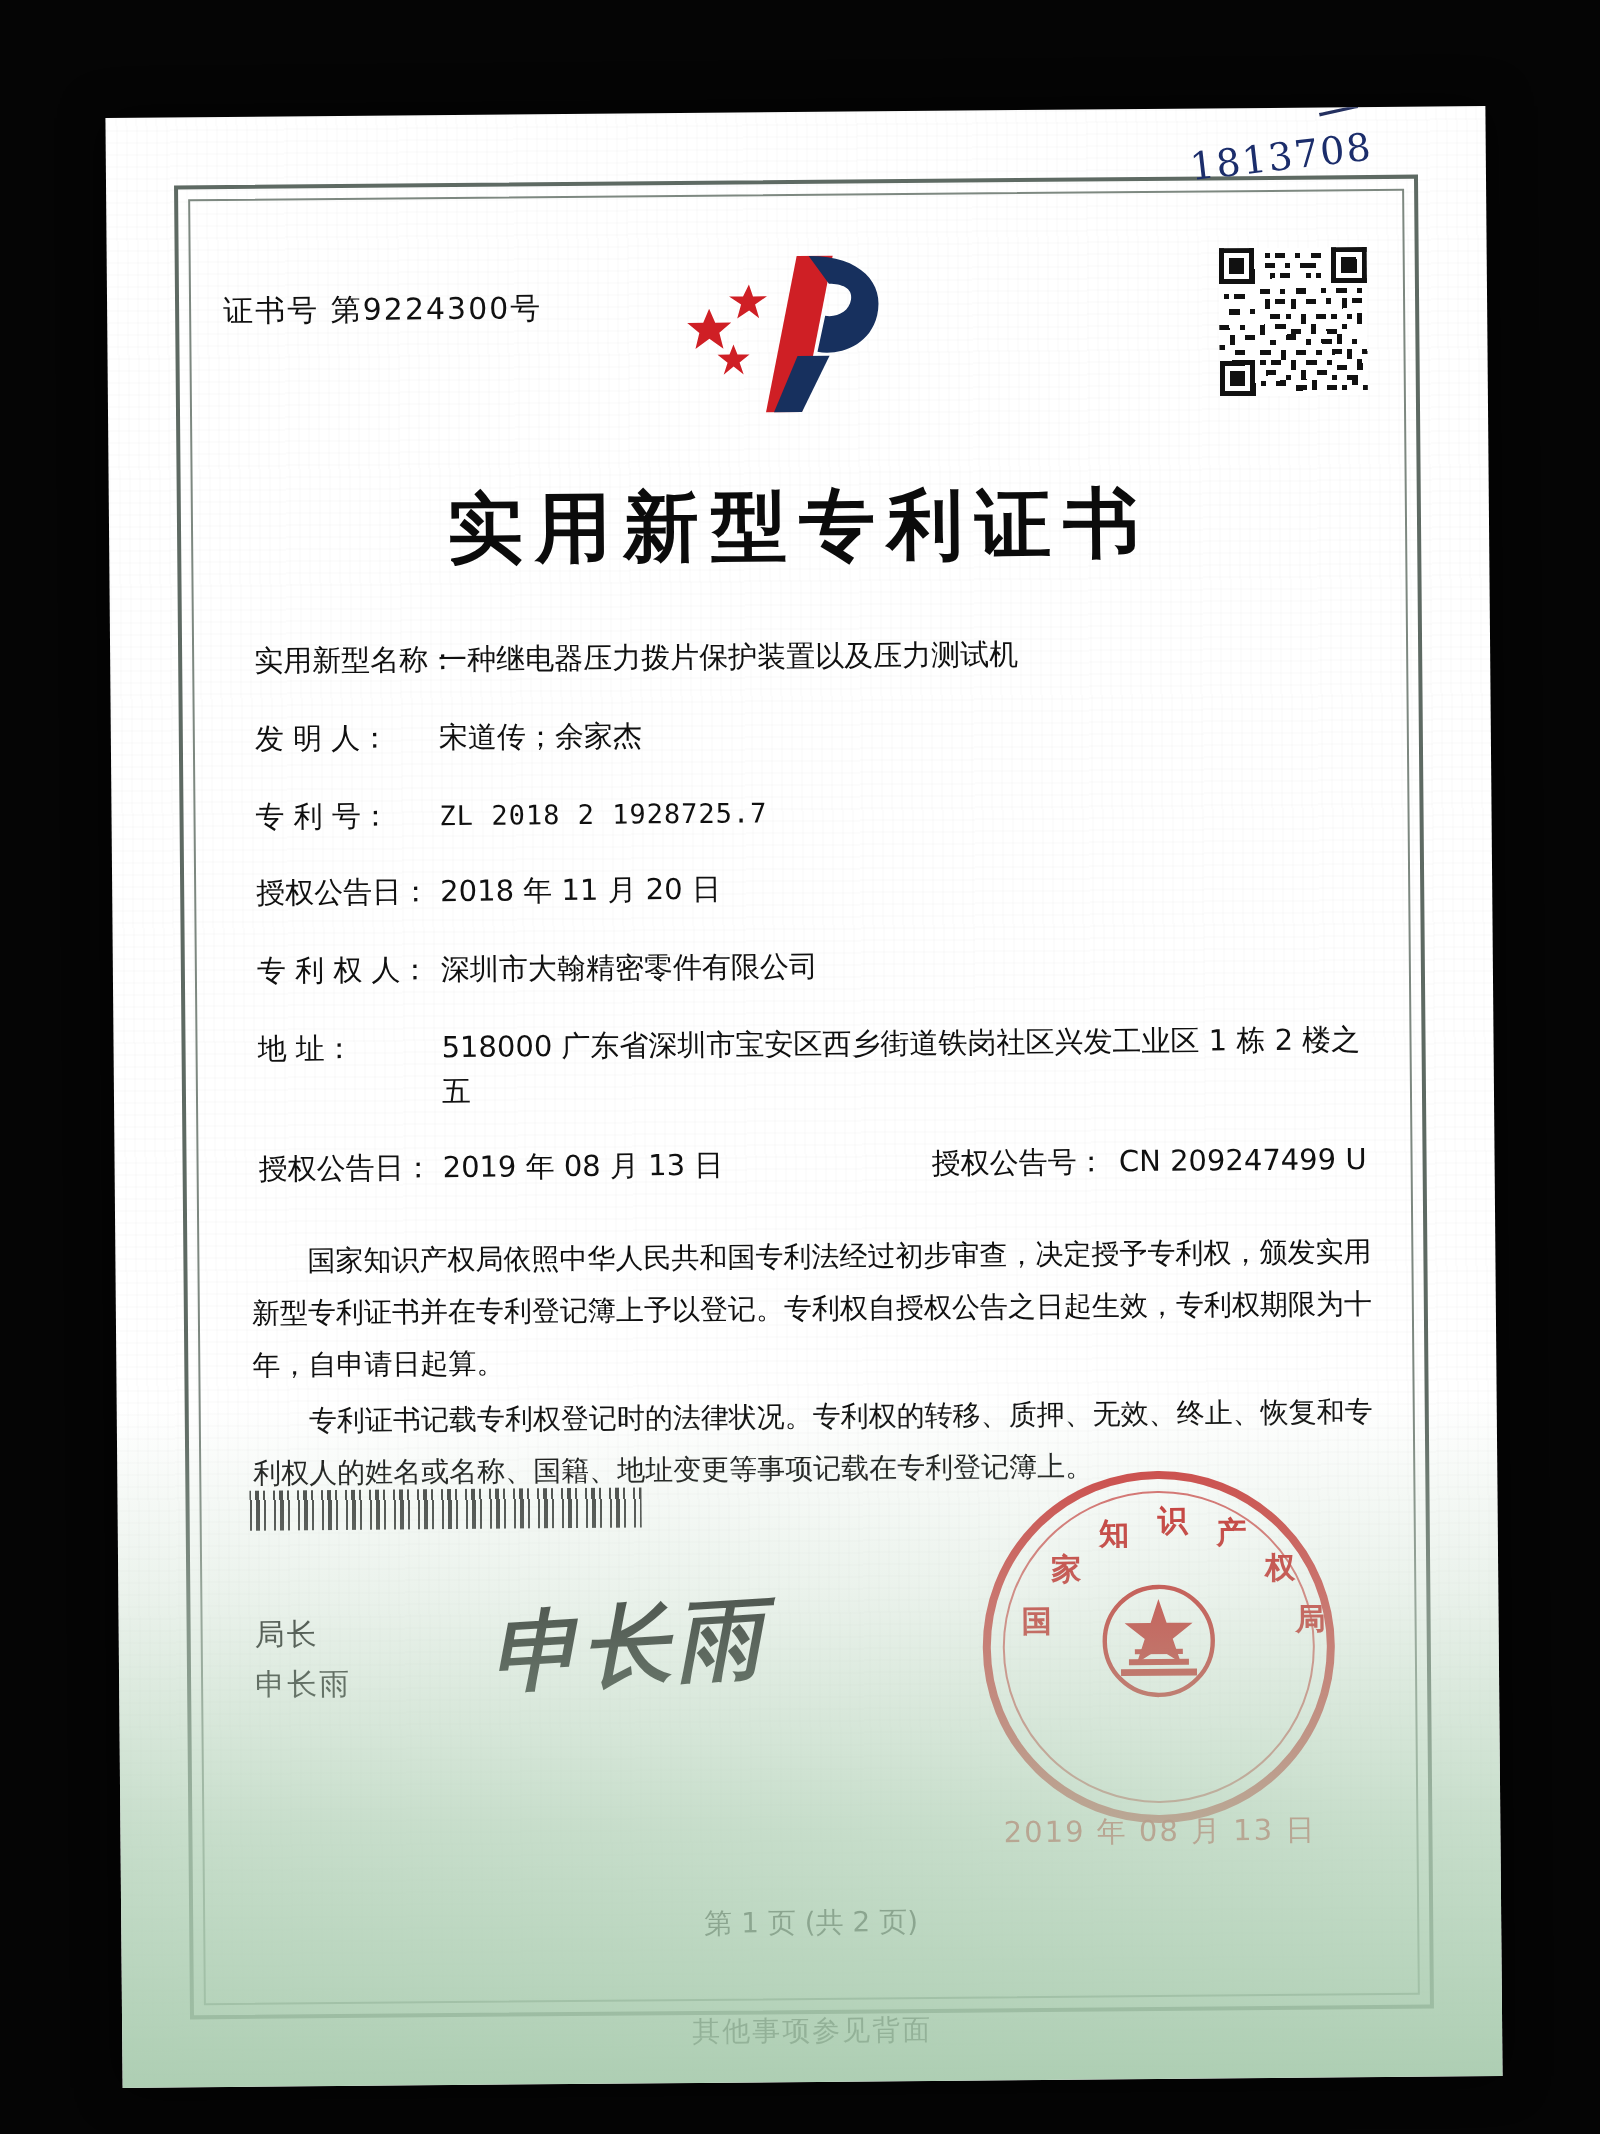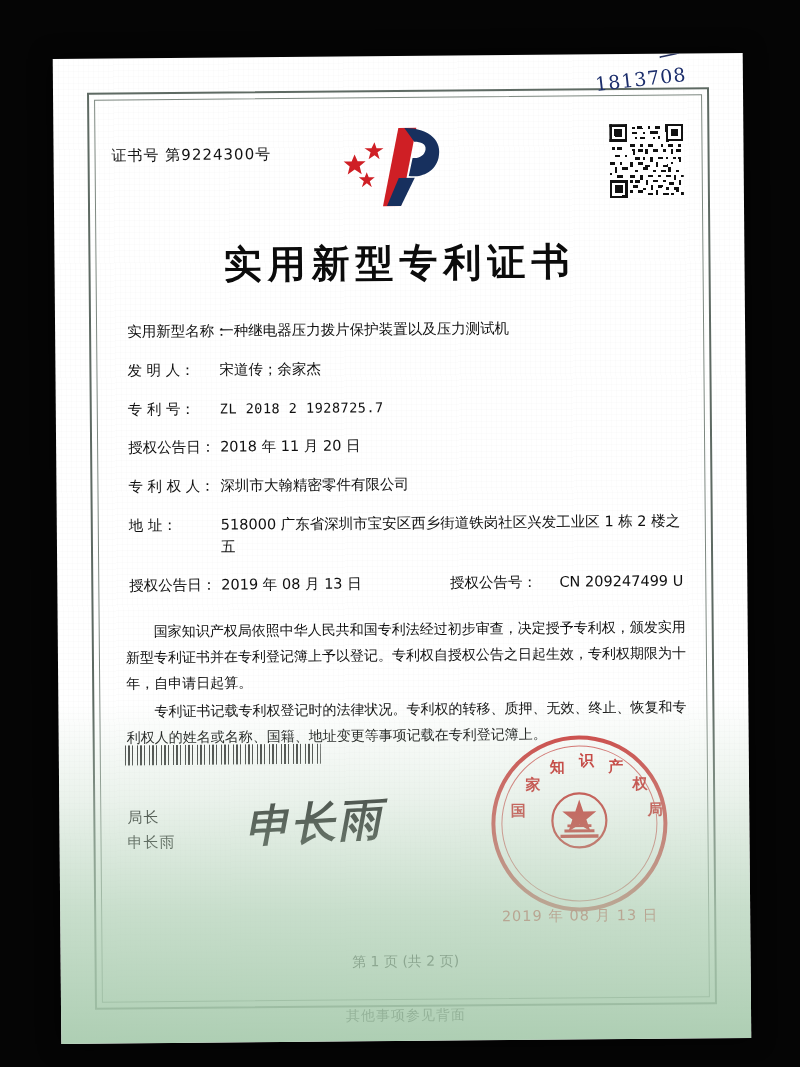--- a/index.html
+++ b/index.html
@@ -157,21 +157,21 @@
   .row .val.mono {
     font-family: "DejaVu Sans Mono", monospace;
     font-size: 13.5px;
     letter-spacing: 0.5px;
   }
   .row.two .val2 {
     flex: 0 0 auto;
     margin-left: 26px;
   }
   .inline-lab {
-    margin-right: 18px;
+    margin-right: 2px;
   }
 
   
   .para {
     margin-top: 22px;
     font-size: 14px;
     line-height: 1.85;
     color: #101010;
     text-align: justify;
     text-indent: 2em;

